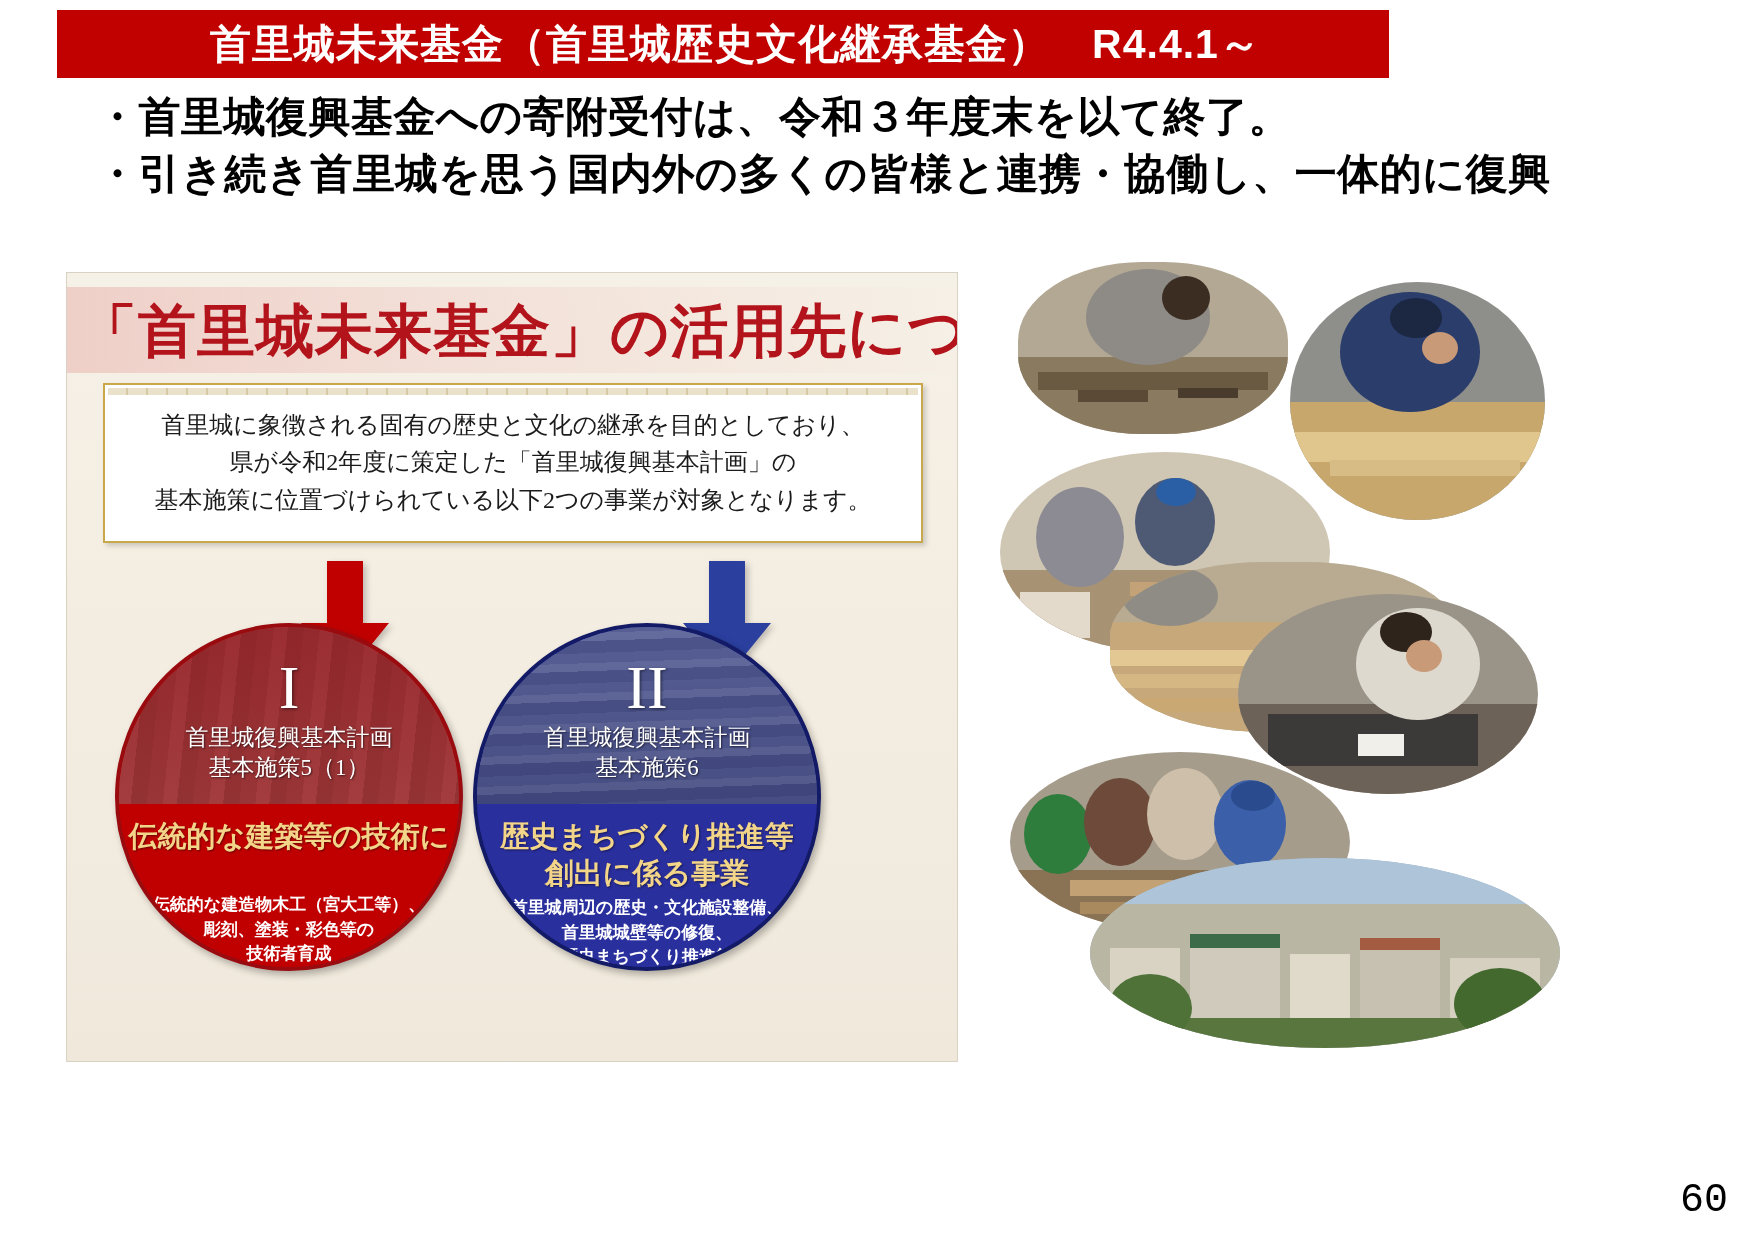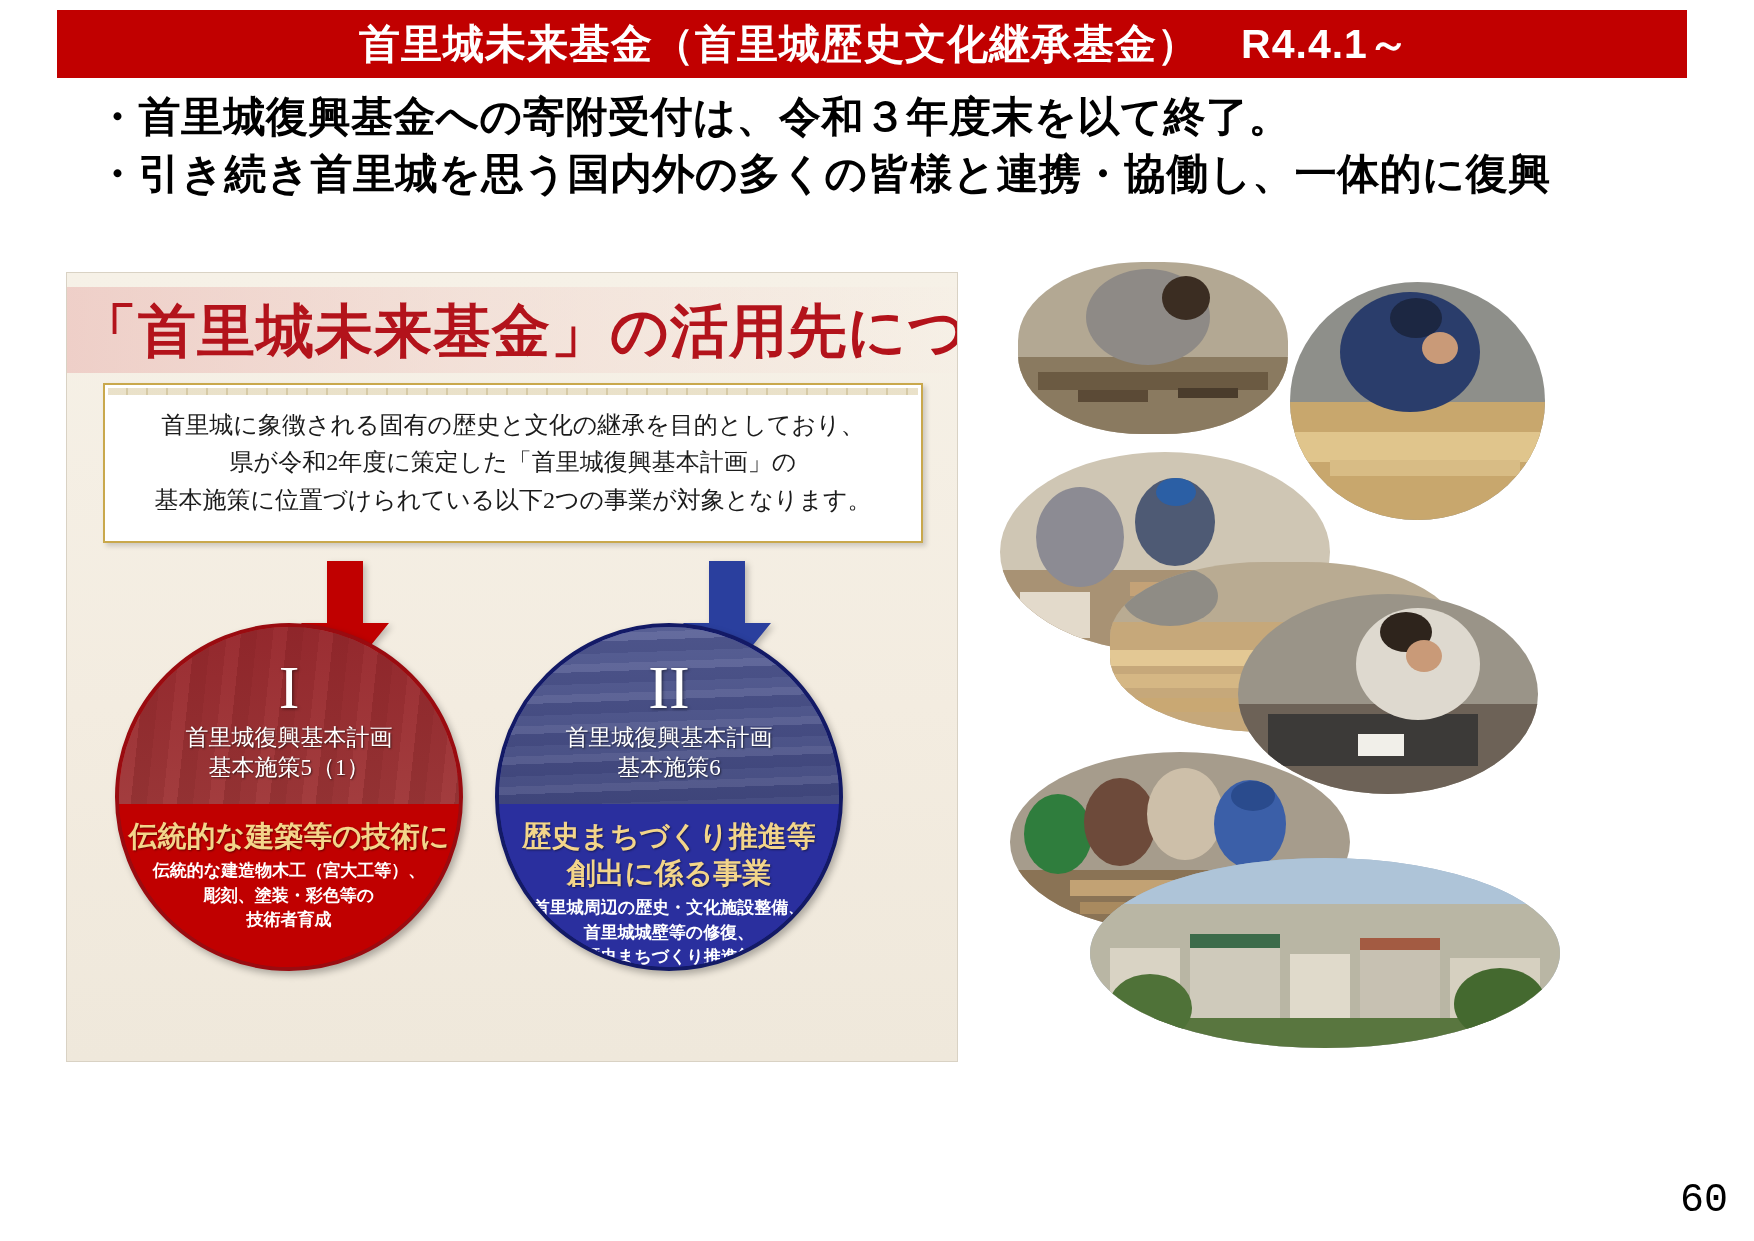--- a/index.html
+++ b/index.html
@@ -7,21 +7,21 @@
     width: 1754px; height: 1241px;
     background: #ffffff;
     font-family: "Liberation Sans", "DejaVu Sans", sans-serif;
     overflow: hidden;
   }
   .slide { position: relative; width: 1754px; height: 1241px; background:#fff; }
 
   
   .title-bar {
     position: absolute; left: 57px; top: 10px;
-    width: 1630px; height: 68px;
+    width: 1332px; height: 68px;
     background: #c10000;
     display: flex; align-items: center; justify-content: center; padding-left: 25px;
   }
   .title-bar .title-text {
     color: #ffffff; font-weight: bold; font-size: 41px;
     letter-spacing: 1px; white-space: nowrap;
     font-family: "Liberation Sans", "DejaVu Sans", sans-serif;
   }
 
   
@@ -80,21 +80,21 @@
   .arrow svg { display:block; filter: drop-shadow(3px 3px 3px rgba(0,0,0,.22)); }
   .arrow-red  { left: 230px; top: 288px; }
   .arrow-blue { left: 612px; top: 288px; }
 
   
   .circle {
     position: absolute; width: 348px; height: 348px; border-radius: 50%;
     overflow: hidden; box-shadow: 3px 4px 7px rgba(0,0,0,.28);
   }
   .circle-red  { left: 48px;  top: 350px; background:#c00000; border: 4px solid #9a0b10;}
-  .circle-blue { left: 428px; top: 350px; background:#2a2f9e; border: 4px solid #131a66;}
+  .circle-blue { left: 406px; top: 350px; background:#2a2f9e; border: 4px solid #131a66;}
 
   .circle-top {
     position: absolute; left:0; top:0; width:100%; height:52%;
     display:flex; flex-direction:column; align-items:center; justify-content:center;
   }
   .circle-red .circle-top {
     background:
       linear-gradient(180deg, rgba(150,30,35,.72), rgba(160,45,45,.62)),
       repeating-linear-gradient(96deg,#8d4347 0 16px,#a6565a 16px 30px,#7d3a3d 30px 46px);
   }
@@ -109,21 +109,21 @@
     text-shadow: 1px 1px 3px rgba(0,0,0,.55);
     margin-top: 10px;
   }
   .circle-plan {
     font-family: "Liberation Serif","DejaVu Serif", serif;
     font-size: 23px; color:#ffffff; line-height:1.3; text-align:center;
     text-shadow: 1px 1px 2px rgba(0,0,0,.6); margin-top: 6px;
   }
   .circle-bottom {
     position:absolute; left:0; top:52%; width:100%; height:48%;
-    display:flex; flex-direction:column; align-items:center; justify-content:flex-start;
+    display:flex; flex-direction:column; align-items:center; justify-content:space-between;
     padding-top: 14px;
   }
   .circle-red .circle-bottom  { background:#c00000; }
   .circle-blue .circle-bottom { background:#2a2f9e; }
   .circle-main {
     font-family: "Liberation Serif","DejaVu Serif", serif;
     font-size: 29px; color:#f3d58a; font-weight:bold;
     line-height:1.28; text-align:center;
     text-shadow: 1px 1px 2px rgba(0,0,0,.45);
   }

